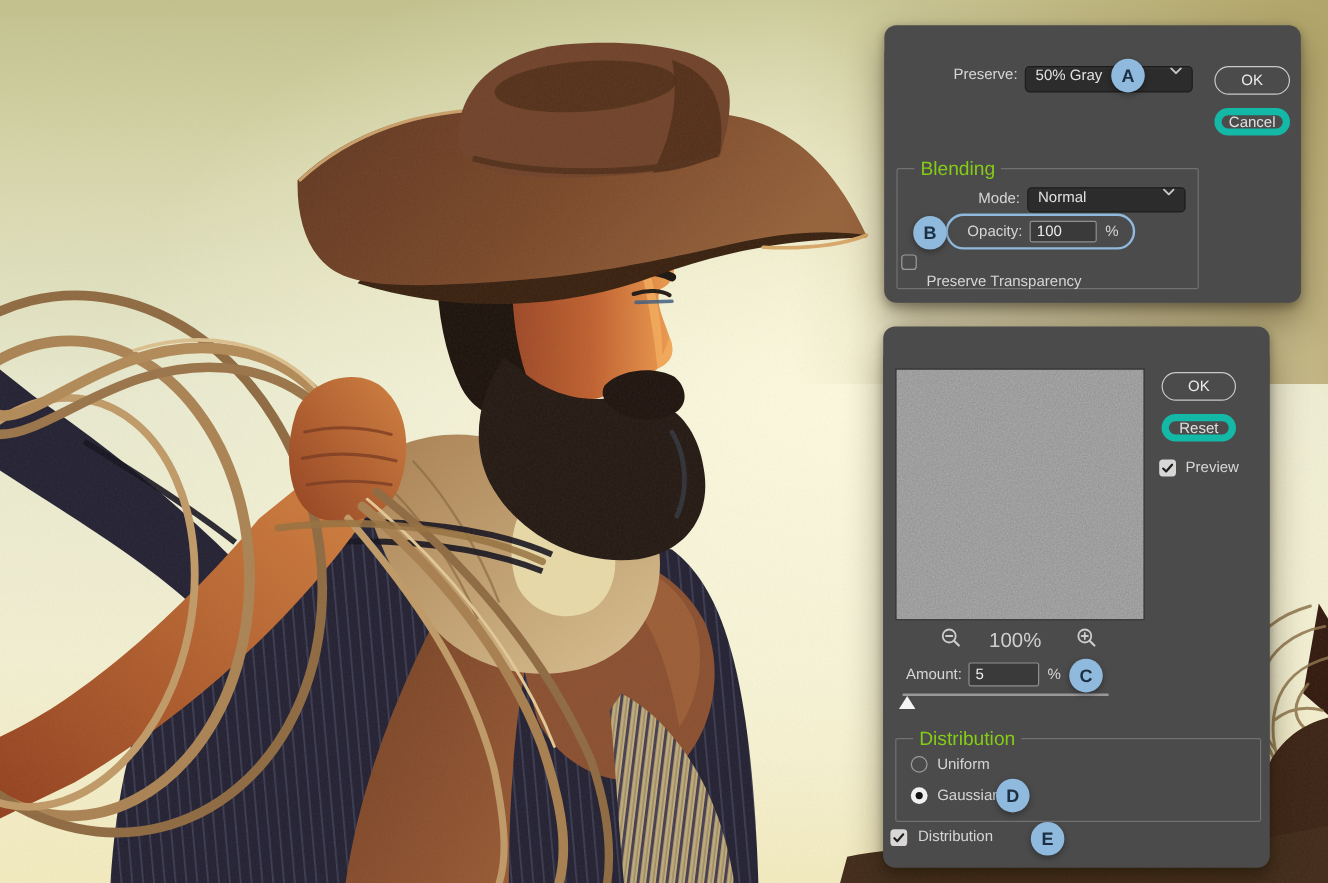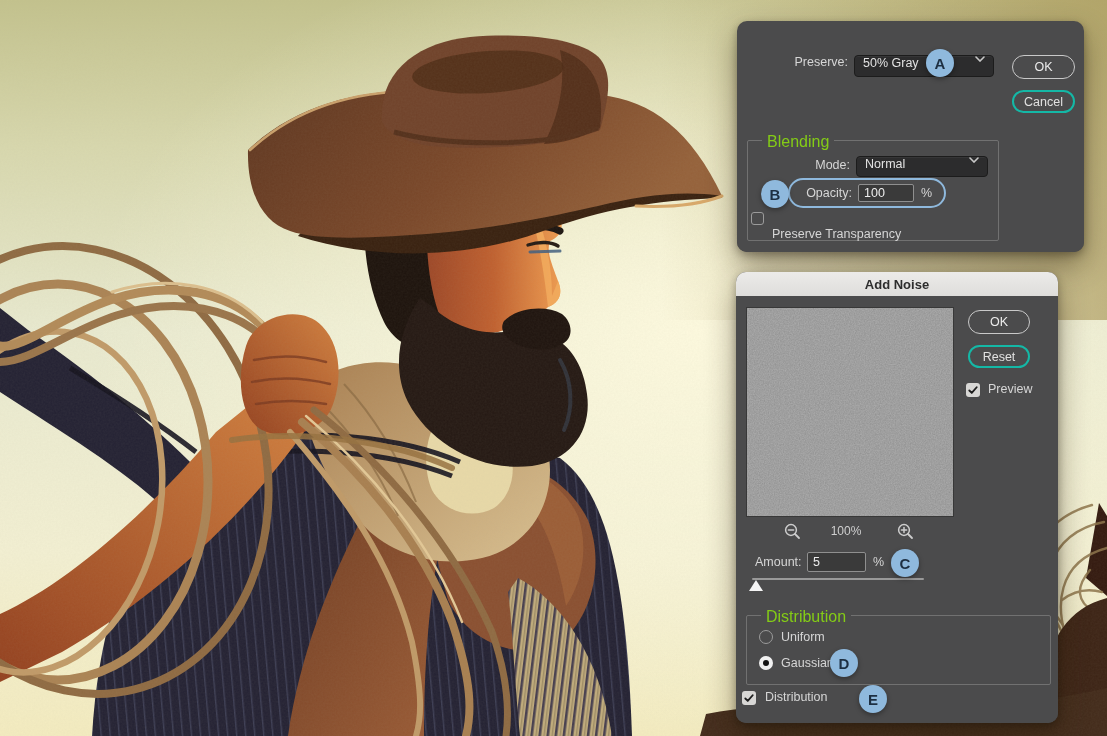--- a/index.html
+++ b/index.html
@@ -32,21 +32,21 @@
     padding:0 8px;box-sizing:border-box;cursor:pointer;
     box-shadow:inset 0 1px 0 rgba(255,255,255,.05);
   }
   .dropdown .chev{margin-left:auto;flex:0 0 auto;}
   .pillbtn{
     position:absolute;border-radius:13px;background:transparent;
     border:1.5px solid #c9c9c9;color:#ececec;font-size:12.5px;
     font-family:"Liberation Sans",sans-serif;cursor:pointer;padding:0;
     display:flex;align-items:center;justify-content:center;
   }
-  .pillbtn.secondary{border:2px solid #14b8a6;color:#e0e0e0;}
+  .pillbtn.secondary{border:6px solid #14b8a6;color:#e0e0e0;}
   .fieldset{position:absolute;border:1px solid #717171;border-radius:2px;}
   .legend{
     position:absolute;font-size:16px;color:#84cc16;background:#4b4b4c;
     padding:0 5px;white-space:nowrap;
   }
   .tinput{
     position:absolute;background:#3a3a3a;border:1px solid #8f8f8f;border-radius:2px;
     color:#ececec;font-size:12.5px;font-family:"Liberation Sans",sans-serif;
     padding:0 0 0 5px;box-sizing:border-box;outline:none;
   }
@@ -66,21 +66,21 @@
   .hl-outline{
     position:absolute;border:2px solid #8fb9dd;border-radius:16px;box-sizing:border-box;
   }
   .slider-track{position:absolute;height:2px;background:#999;border-radius:1px;}
   .slider-thumb{
     position:absolute;width:14px;height:11px;background:#f5f5f5;
     clip-path:polygon(50% 0,100% 100%,0 100%);cursor:pointer;
     filter:drop-shadow(0 1px 1px rgba(0,0,0,.4));
   }
   .zoomicon{position:absolute;width:17px;height:17px;cursor:pointer;}
-  .zoomtext{position:absolute;font-size:12px;color:#cfcfcf;text-align:center;}
+  .zoomtext{position:absolute;font-size:17px;color:#cfcfcf;text-align:center;}
   .previewbox{
     position:absolute;background:#878787;outline:1px solid #383838;overflow:hidden;
   }
   .previewbox svg{display:block;width:100%;height:100%;}
 </style>
 </head>
 <body>
 
 <div class="stage">
 
@@ -285,23 +285,20 @@
       </div>
       <div class="badge" style="left:13px;top:39px;">B</div>
 
       <span class="checkbox unchecked" style="left:3px;top:71px;width:13px;height:13px;"></span>
       <span class="lbl" style="left:24px;top:70px;margin-top:16px;">Preserve Transparency</span>
     </div>
   </div>
 
   <div class="dialog" style="left:736px;top:272px;width:322px;height:451px;">
     <div class="dlg-body" style="top:24px;"></div>
-    <div class="titlebar" style="height:24px;">
-      <span>Add Noise</span>
-    </div>
 
     <div class="previewbox" style="left:11px;top:36px;width:206px;height:208px;">
       <svg viewBox="0 0 206 208" preserveAspectRatio="none">
         <defs>
           <filter id="pgrainL">
               <feTurbulence type="fractalNoise" baseFrequency="0.8" numOctaves="2" stitchTiles="stitch"></feTurbulence>
               <feColorMatrix type="matrix" values="0 0 0 0 0.66  0 0 0 0 0.66  0 0 0 0 0.66  0 0 0 0.9 0"></feColorMatrix>
             </filter>
           <filter id="pgrainD">
               <feTurbulence type="fractalNoise" baseFrequency="0.65" numOctaves="2" seed="7" stitchTiles="stitch"></feTurbulence>

